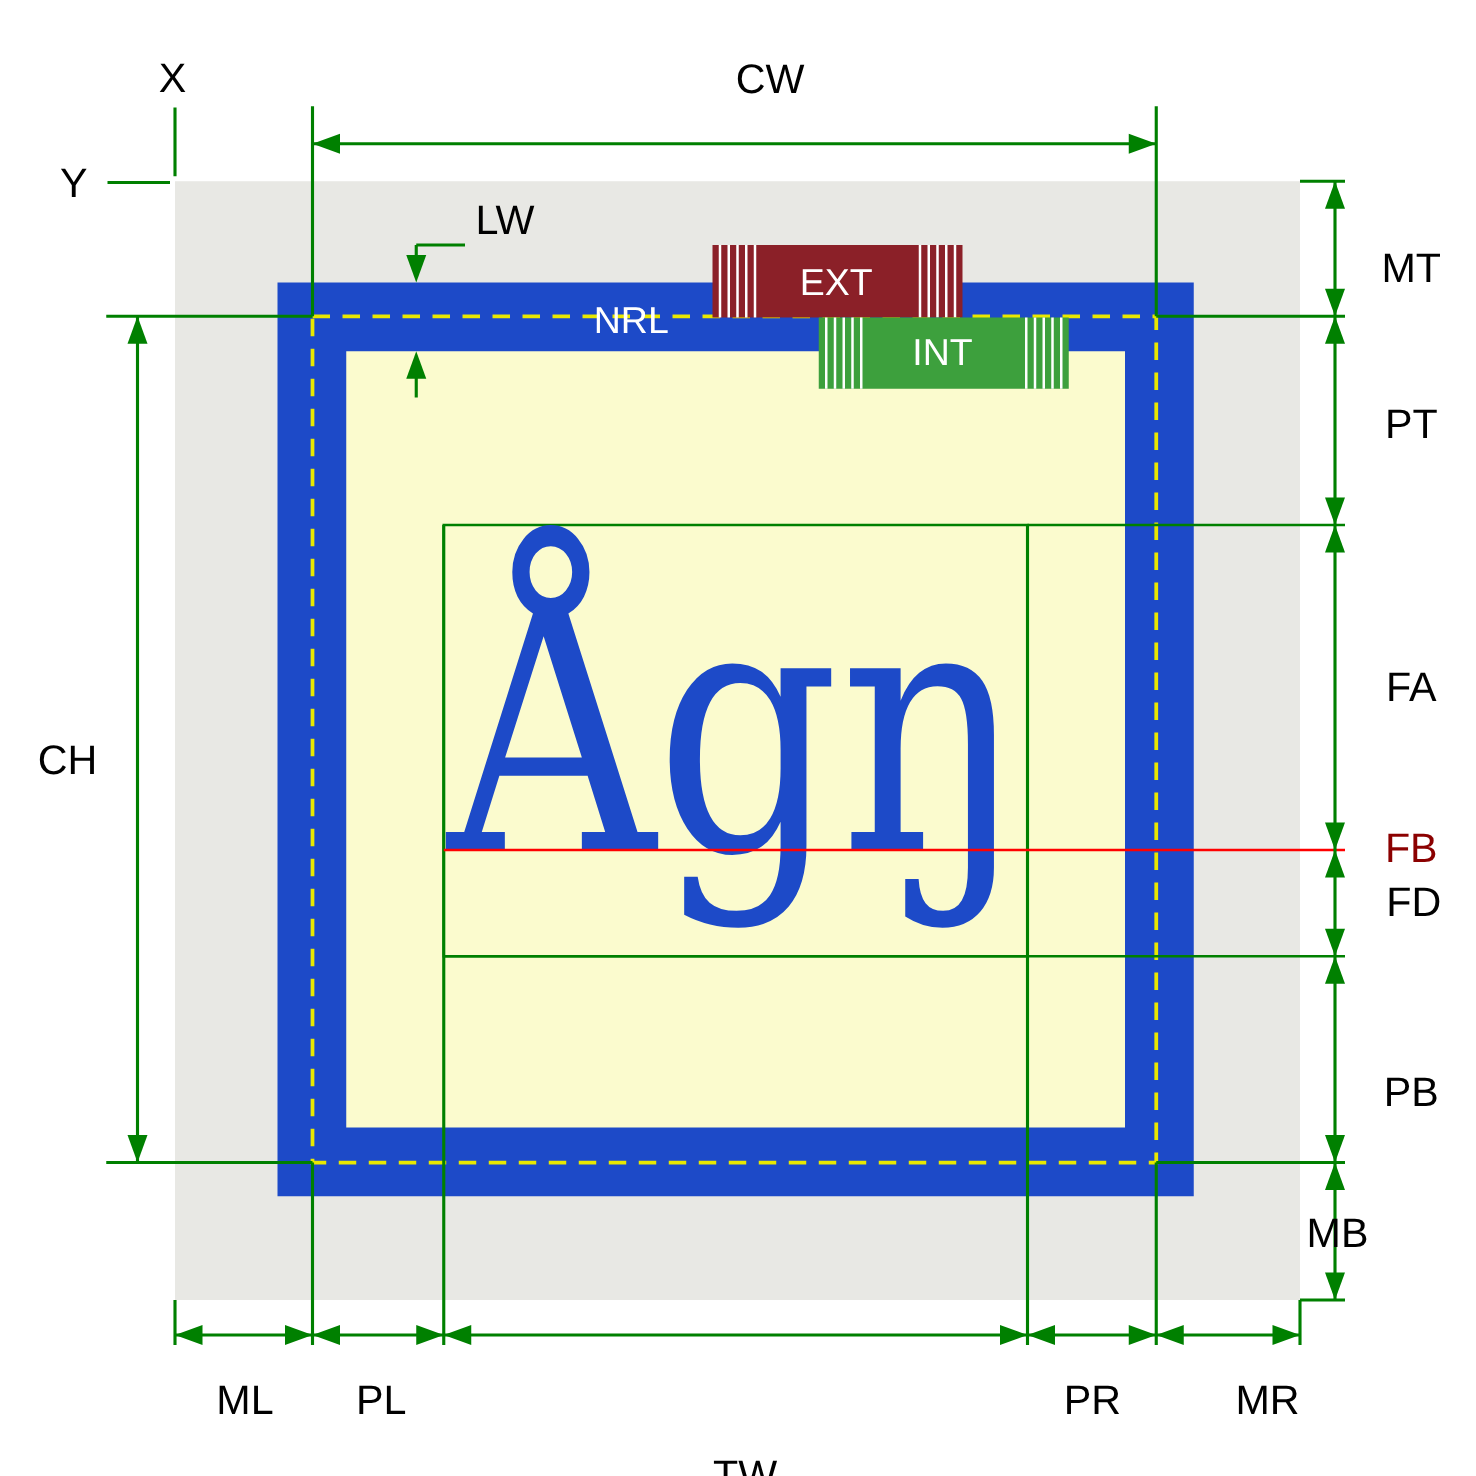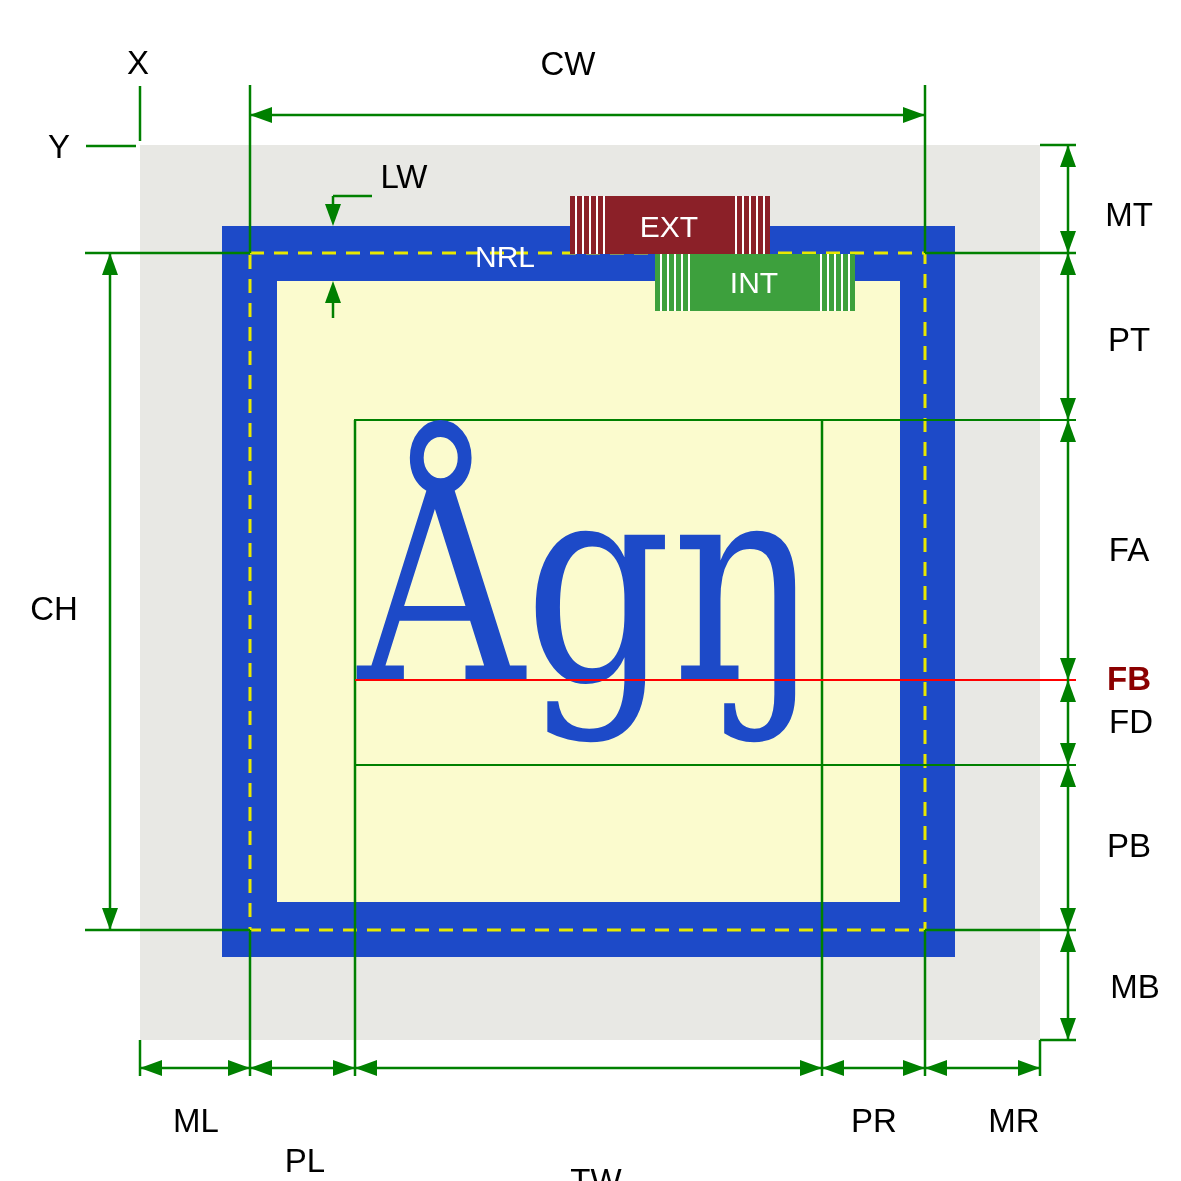--- a/index.html
+++ b/index.html
@@ -21,21 +21,21 @@
   #canvas > svg{position:absolute;left:0;top:0;}
   .gline{stroke:var(--dimension-green);stroke-width:2.5;fill:none;}
   .thin{stroke-width:2;}
   .ah{fill:var(--dimension-green);stroke:none;}
   .hatch{stroke:#ffffff;stroke-width:2;}
   .lbl{
     position:absolute;transform:translate(-50%,-50%);
     font-size:33px;color:#000;white-space:nowrap;line-height:1;
   }
   .lbl.white{color:#fff;font-size:30px;}
-  .lbl.fb{color:var(--fb-label-red);font-weight:bold;}
+  .lbl.fb{color:var(--fb-label-red);}
   .glyphs{
     font-family:"DejaVu Serif",serif;
     font-size:280px;
     fill:var(--border-blue);
   }
 </style>
 </head>
 <body>
 
 <div id="canvas">
@@ -143,35 +143,35 @@
       <polygon class="ah" points="355,1068 377,1060 377,1076"></polygon>
       <polygon class="ah" points="822,1068 800,1060 800,1076"></polygon>
       <polygon class="ah" points="822,1068 844,1060 844,1076"></polygon>
       <polygon class="ah" points="925,1068 903,1060 903,1076"></polygon>
       <polygon class="ah" points="925,1068 947,1060 947,1076"></polygon>
       <polygon class="ah" points="1040,1068 1018,1060 1018,1076"></polygon>
     </g>
   </svg>
 
   <div class="lbl" style="left:138px;top:62px">X</div>
-  <div class="lbl" style="left:568px;top:63px">CW</div>
+  <div class="lbl" style="left:616px;top:63px">CW</div>
   <div class="lbl" style="left:59px;top:146px">Y</div>
   <div class="lbl" style="left:404px;top:176px">LW</div>
   <div class="lbl white" style="left:505px;top:257px">NRL</div>
   <div class="lbl white" style="left:669px;top:227px">EXT</div>
   <div class="lbl white" style="left:754px;top:283px">INT</div>
 
   <div class="lbl" style="left:1129px;top:214px">MT</div>
   <div class="lbl" style="left:1129px;top:339px">PT</div>
   <div class="lbl" style="left:1129px;top:549px">FA</div>
   <div class="lbl fb" style="left:1129px;top:678px">FB</div>
   <div class="lbl" style="left:1131px;top:721px">FD</div>
-  <div class="lbl" style="left:1129px;top:845px">PB</div>
-  <div class="lbl" style="left:1135px;top:986px">MB</div>
+  <div class="lbl" style="left:1129px;top:873px">PB</div>
+  <div class="lbl" style="left:1070px;top:986px">MB</div>
 
   <div class="lbl" style="left:54px;top:608px">CH</div>
 
   <div class="lbl" style="left:196px;top:1120px">ML</div>
-  <div class="lbl" style="left:305px;top:1160px">PL</div>
+  <div class="lbl" style="left:305px;top:1120px">PL</div>
   <div class="lbl" style="left:596px;top:1180px">TW</div>
   <div class="lbl" style="left:874px;top:1120px">PR</div>
   <div class="lbl" style="left:1014px;top:1120px">MR</div>
 </div>
 
 </body></html>

